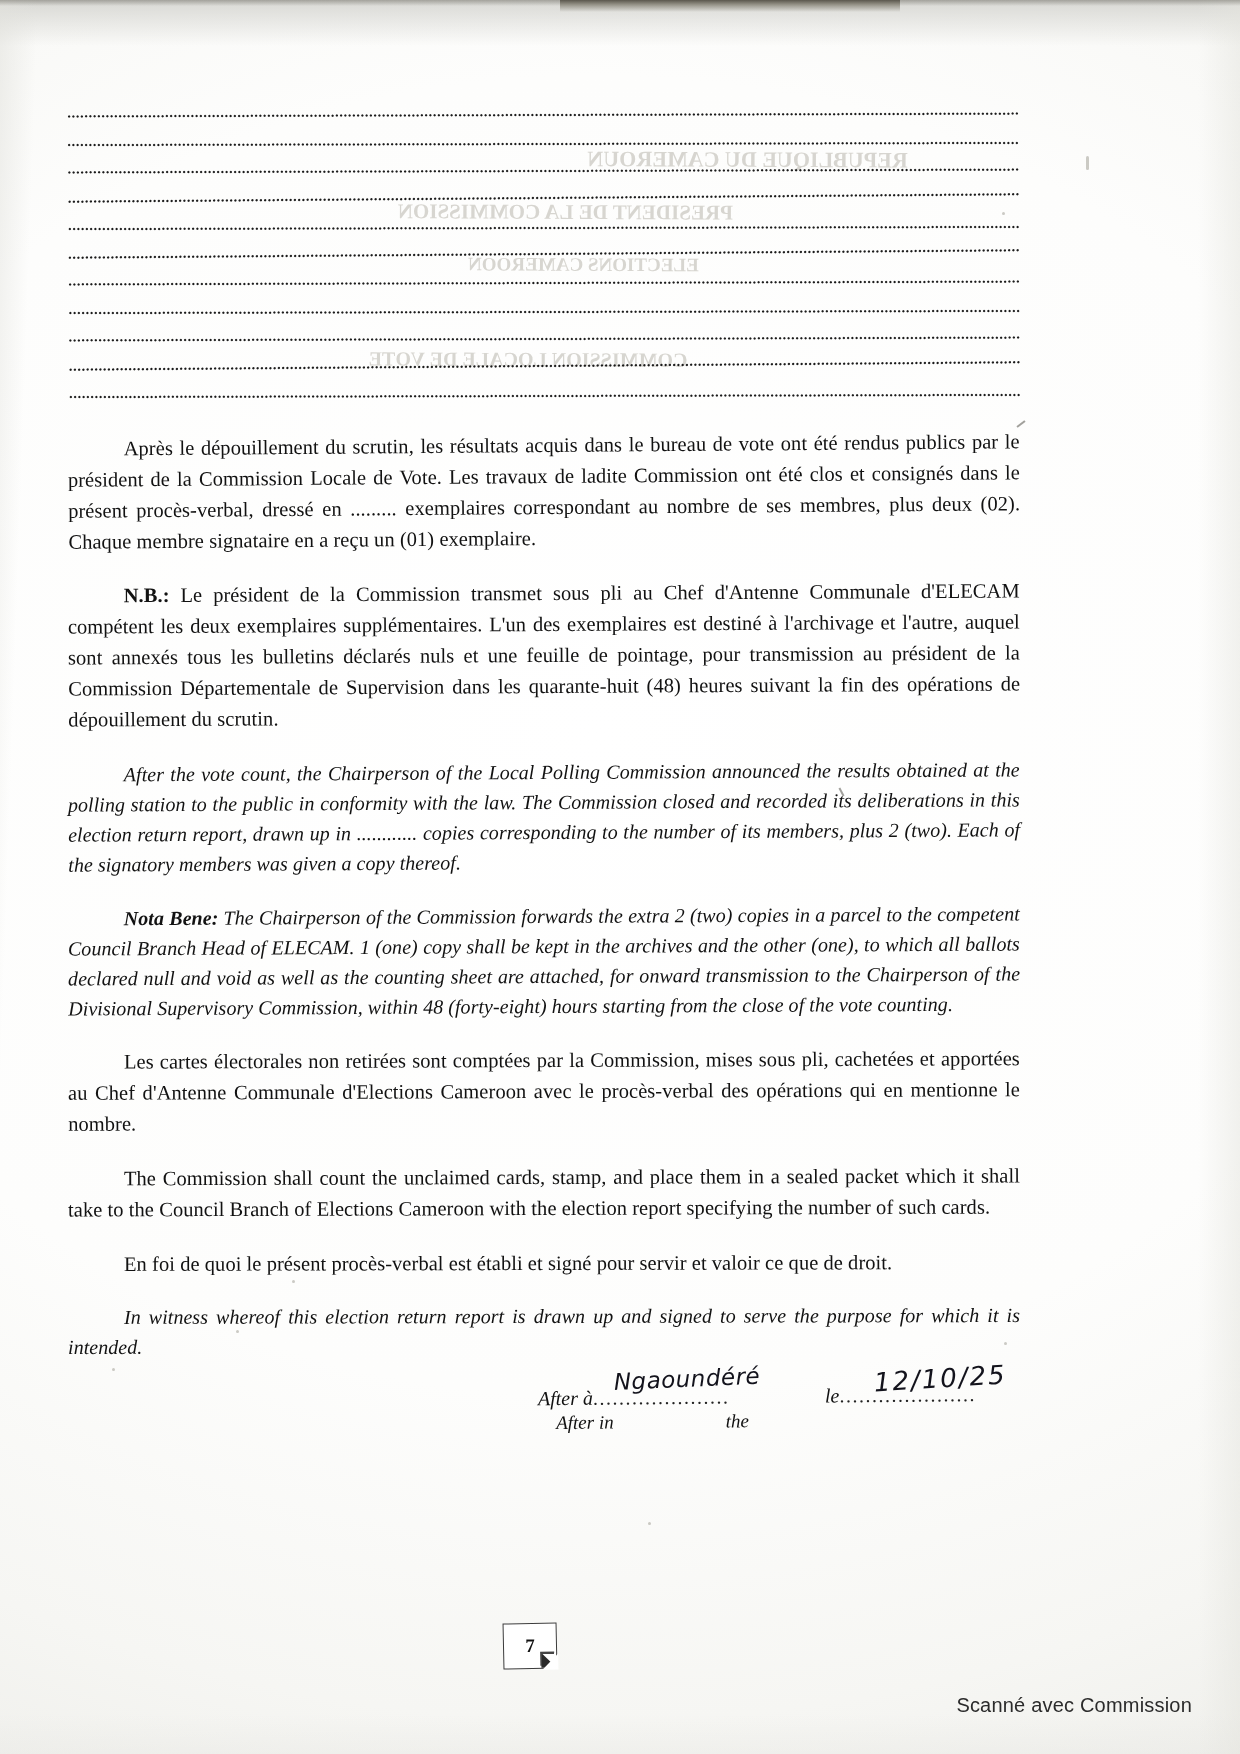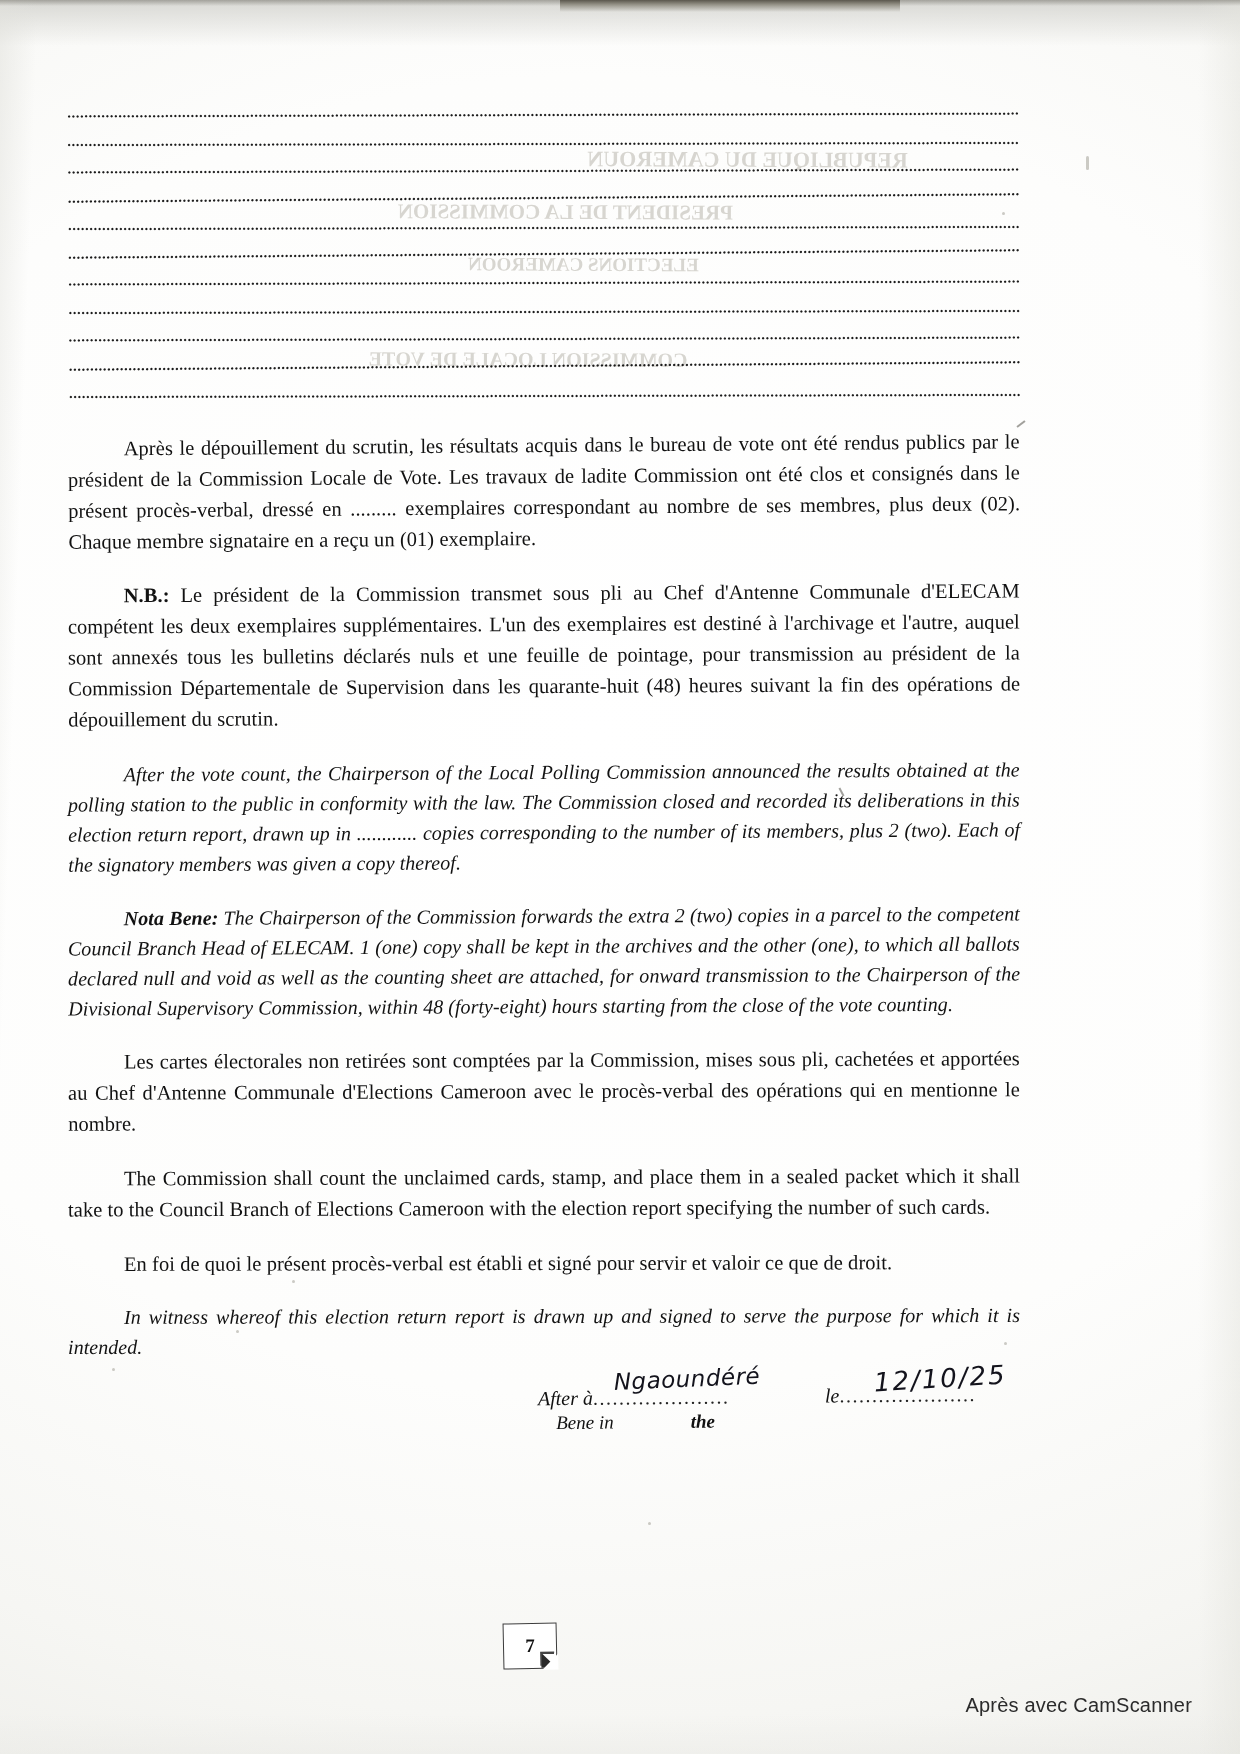--- a/index.html
+++ b/index.html
@@ -180,21 +180,21 @@
   .hand.date-hand  { left: 336px; font-size: 26px; letter-spacing: 2px; transform: rotate(-3deg); }
 
   .sig-sub {
     display: flex;
     font-style: italic;
     font-size: 19px;
     color: #111;
     margin-top: 2px;
   }
   .sig-sub .s1 { margin-left: 18px; }
-  .sig-sub .s2 { margin-left: 77px; font-weight: bold; }
+  .sig-sub .s2 { margin-left: 112px; }
 
   
   .page-number {
     position: absolute;
     left: 503px;
     top: 1623px;
     width: 54px;
     height: 46px;
     border: 1.6px solid #3b3b3b;
     background: #fff;
@@ -343,27 +343,27 @@
           <span>.....................</span>
         </span>
         <span class="sig-label">le</span>
         <span class="dot-fill date">
           <span>.....................</span>
         </span>
         <span class="hand place-hand">Ngaoundéré</span>
         <span class="hand date-hand">12/10/25</span>
       </div>
       <div class="sig-sub">
-        <span class="s1">Bene in</span>
+        <span class="s1">After in</span>
         <span class="s2">the</span>
       </div>
     </div>
 
   </div>
 
   <div class="page-number">
     <span>7</span>
     <span class="fold"></span>
   </div>
 
-  <div class="cam-footer">Après avec CamScanner</div>
+  <div class="cam-footer">Scanné avec Commission</div>
 
 </div>
 
 </body></html>

